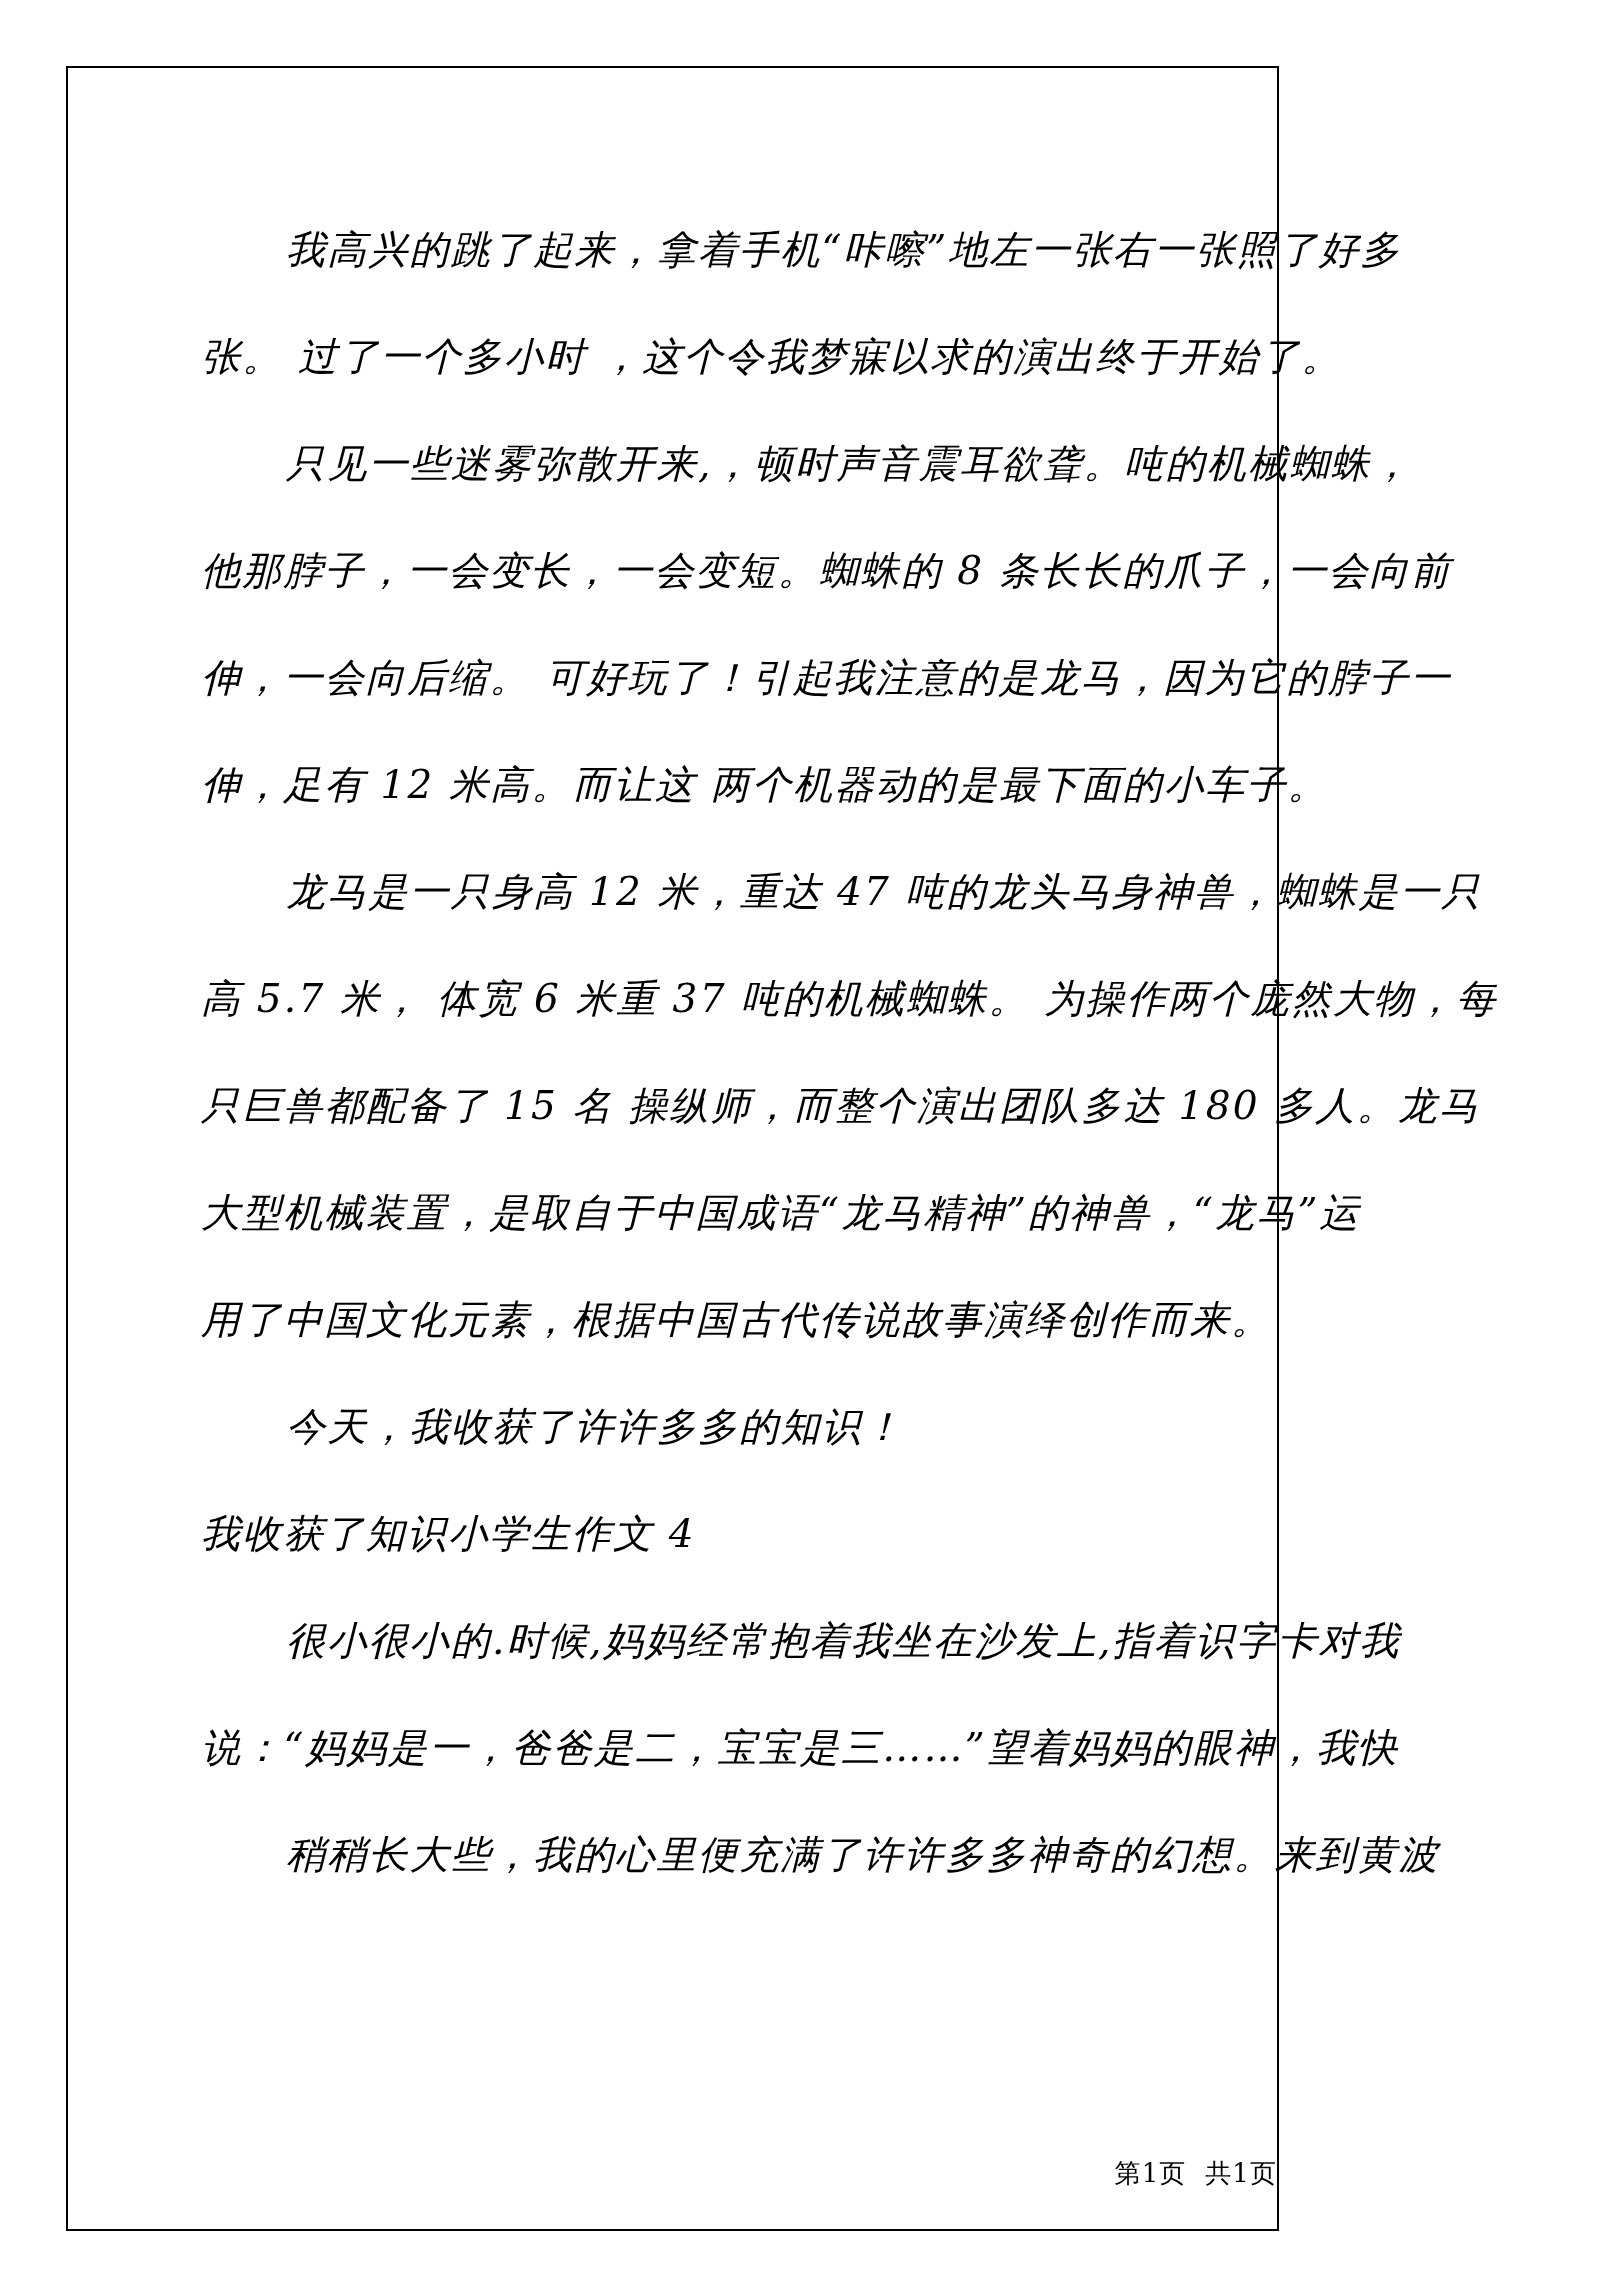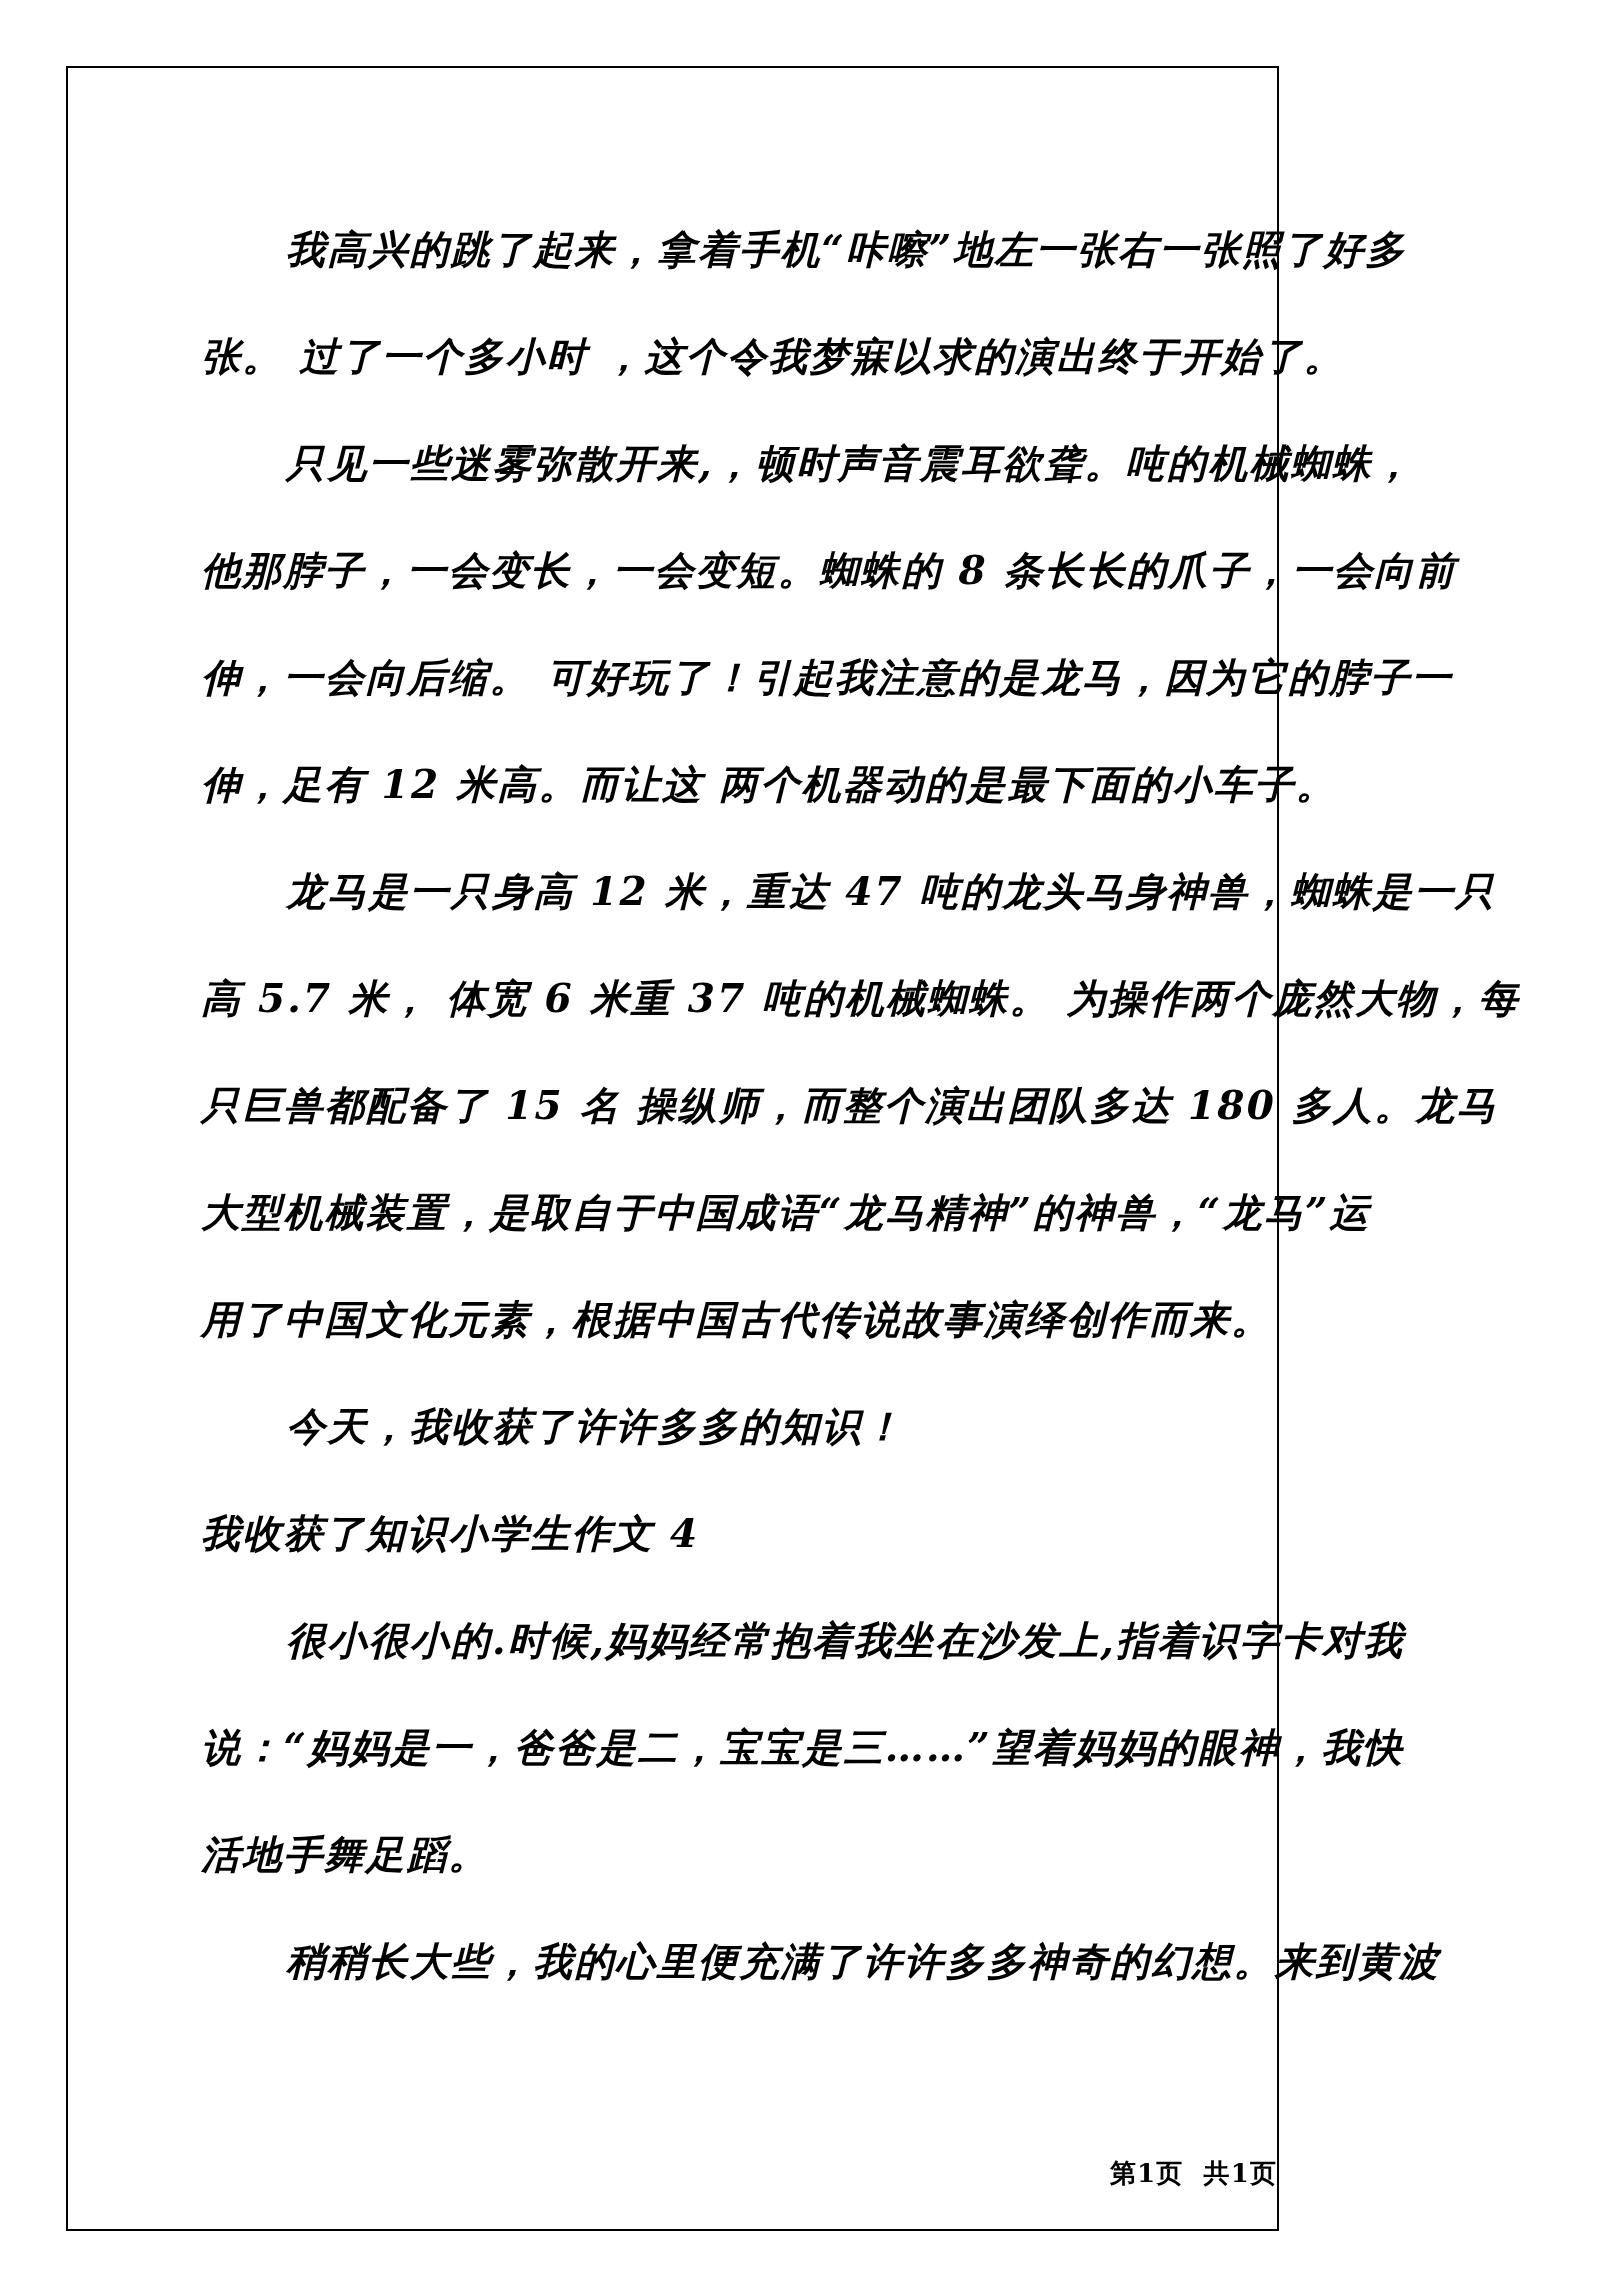--- a/index.html
+++ b/index.html
@@ -16,21 +16,20 @@
   }
   .frame {
     position: absolute;
     left: 66px;
     top: 66px;
     width: 1213px;
     height: 2165px;
     border: 2.2px solid #000000;
     box-sizing: border-box;
     background: #ffffff;
-    font-weight: bold;
   }
   .content {
     position: absolute;
     left: 133px;
     top: 128px;
     width: 1256px;
   }
   .line {
     height: 107px;
     line-height: 107px;
@@ -71,20 +70,19 @@
       <div class="line">伸，足有 12 米高。而让这 两个机器动的是最下面的小车子。</div>
       <div class="line indent">龙马是一只身高 12 米，重达 47 吨的龙头马身神兽，蜘蛛是一只</div>
       <div class="line">高 5.7 米， 体宽 6 米重 37 吨的机械蜘蛛。 为操作两个庞然大物，每</div>
       <div class="line">只巨兽都配备了 15 名 操纵师，而整个演出团队多达 180 多人。龙马</div>
       <div class="line">大型机械装置，是取自于中国成语“龙马精神”的神兽，“龙马”运</div>
       <div class="line">用了中国文化元素，根据中国古代传说故事演绎创作而来。</div>
       <div class="line indent">今天，我收获了许许多多的知识！</div>
       <div class="line">我收获了知识小学生作文 4</div>
       <div class="line indent">很小很小的.时候,妈妈经常抱着我坐在沙发上,指着识字卡对我</div>
       <div class="line">说：“妈妈是一，爸爸是二，宝宝是三……”望着妈妈的眼神，我快</div>
-      <div class="line">活地手舞足蹈。</div>
       <div class="line indent">稍稍长大些，我的心里便充满了许许多多神奇的幻想。来到黄波</div>
     </div>
   <div class="footer">
     <span>第1页  共1页</span>
   </div>
 </div>
 
 
 </body></html>

